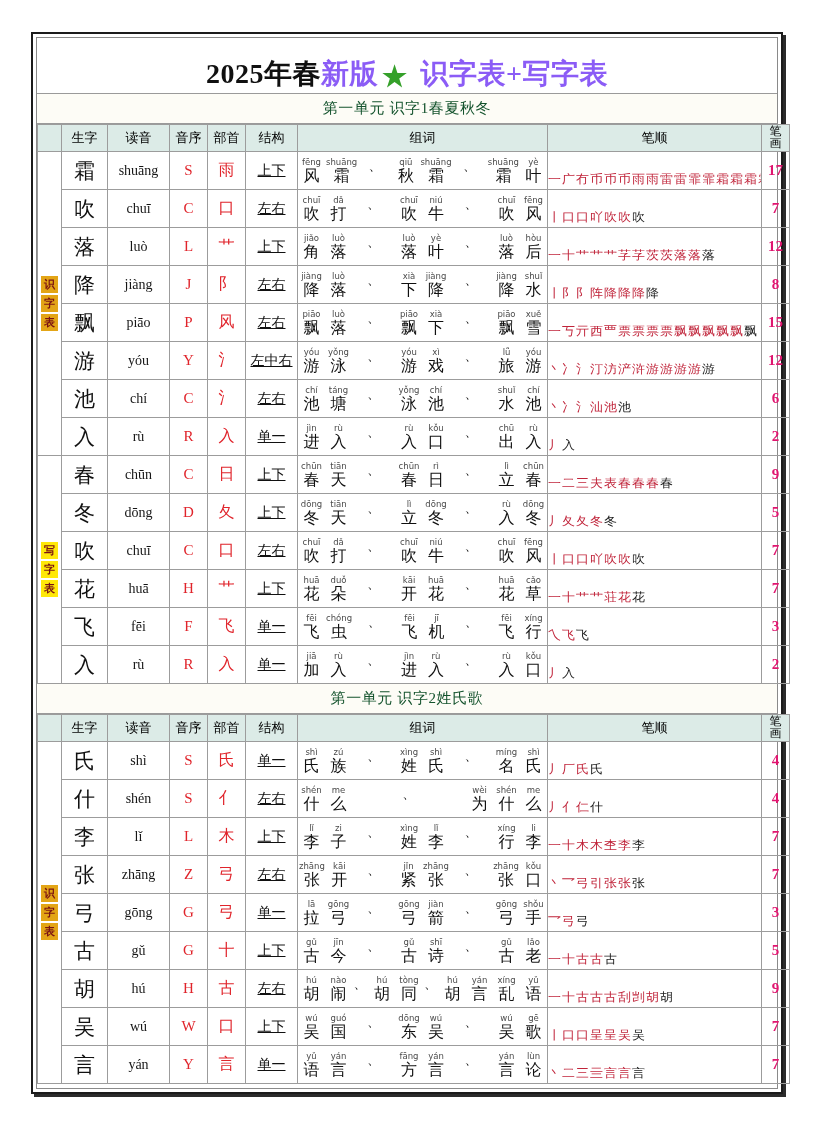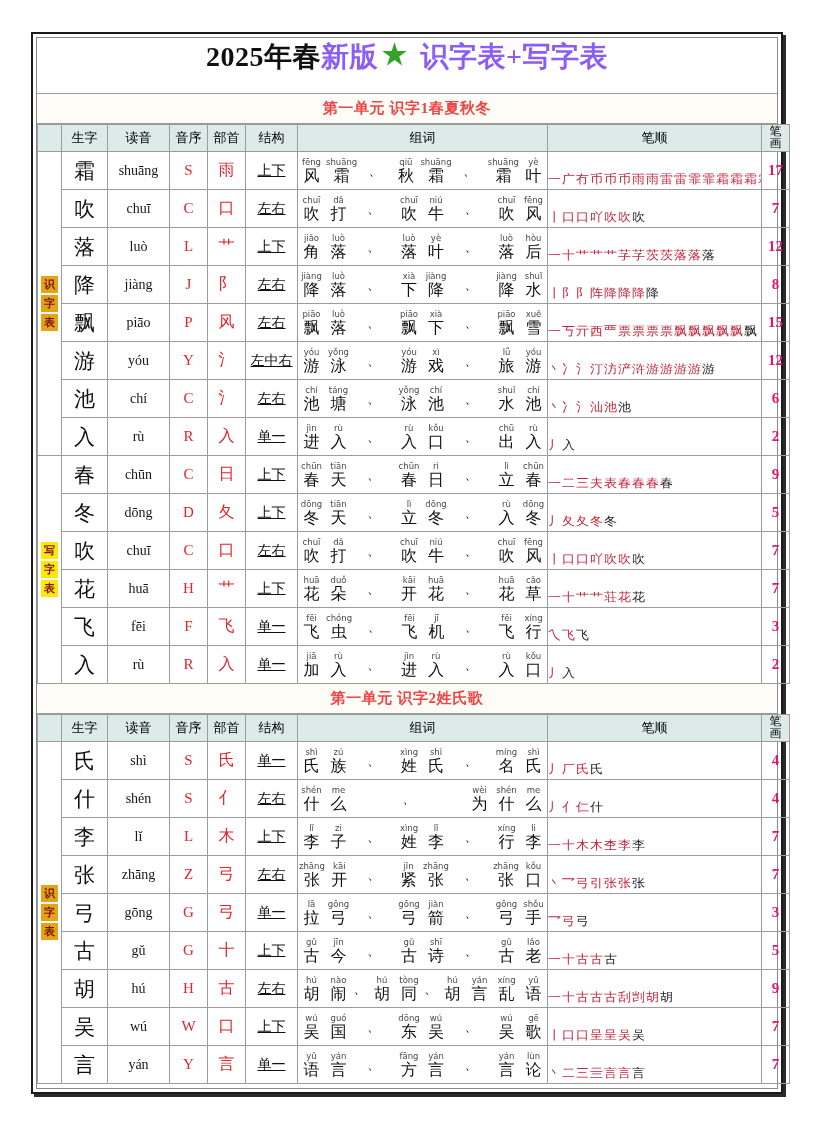--- a/index.html
+++ b/index.html
@@ -34,21 +34,21 @@
     bottom: 3px;
     border: 1px solid #8a8a8a;
     box-sizing: border-box;
     background: #ffffff;
   }
 
   
   .doc-title {
     height: 56px;
     display: flex;
-    align-items: flex-start;
+    align-items: flex-end;
     justify-content: center;
     border-bottom: 1px solid #9a9a9a;
     box-sizing: border-box;
     white-space: nowrap;
   }
   .doc-title span {
     font-size: 28px;
     font-weight: bold;
     letter-spacing: 0.5px;
     font-family: "Liberation Serif", "DejaVu Serif", serif;
@@ -62,23 +62,23 @@
   .section-title {
     height: 30px;
     display: flex;
     align-items: center;
     justify-content: center;
     background: #fdfcf6;
     border-bottom: 1px solid #9a9a9a;
     box-sizing: border-box;
   }
   .section-title span {
-    color: #ef4444;
+    color: #14532d;
     font-size: 15px;
-    font-weight: bold;
+    font-weight: normal;
     letter-spacing: 0.6px;
   }
 
   
   table.zb {
     border-collapse: collapse;
     table-layout: fixed;
     width: 100%;
   }
   table.zb td, table.zb th {
@@ -120,21 +120,21 @@
   td.cell-pin    { font-size: 14px; color: #161616; font-family: "Liberation Serif","DejaVu Serif",serif; }
   td.cell-ini    { font-size: 15px; color: #e0242b; font-family: "Liberation Serif","DejaVu Serif",serif; }
   td.cell-rad    { font-size: 16px; color: #e0242b; }
   td.cell-struct { font-size: 14px; color: #111; text-decoration: underline; }
   td.cell-cnt    { font-size: 15px; color: #e0156f; font-weight: bold; }
 
   
   td.cell-words { padding: 1px 3px; }
   .words {
     display: flex;
-    align-items: center;
+    align-items: flex-start;
     justify-content: space-between;
     width: 100%;
   }
   .wgroup { display: flex; }
   .wch {
     display: flex;
     flex-direction: column;
     align-items: center;
     min-width: 25px;
     padding: 0 1px;

